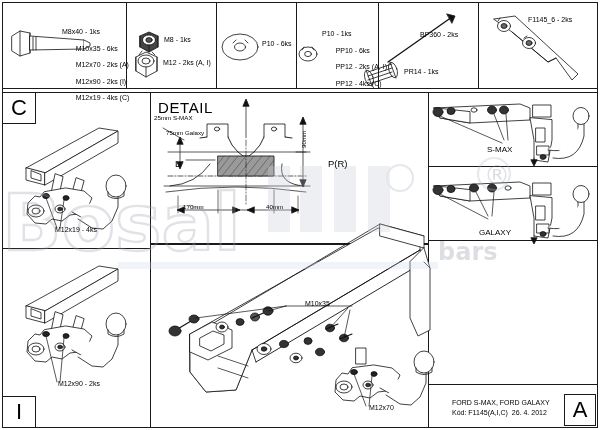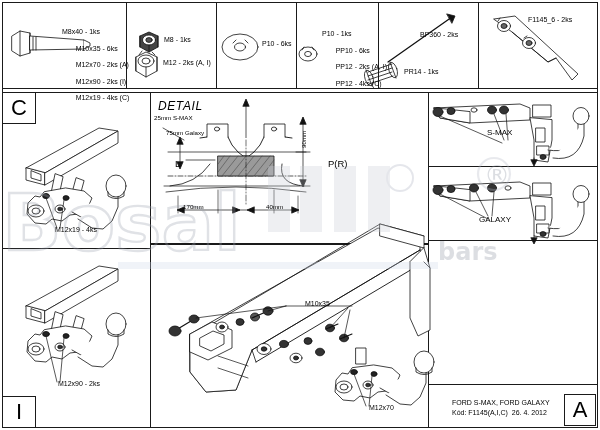--- a/index.html
+++ b/index.html
@@ -11,21 +11,21 @@
   .ln{position:absolute;background:#1a1a1a;}
   .hl{height:1px;}
   .vl{width:1px;}
   .box{position:absolute;border:1px solid #1a1a1a;box-sizing:border-box;}
 
   .lbl{position:absolute;white-space:pre;line-height:1.18;}
   .t6{font-size:6.2px;}
   .t7{font-size:7px;}
   .t8{font-size:8px;}
   .t9{font-size:9.5px;}
-  .t11{font-size:12px;font-style:italic;}
+  .t11{font-size:15px;}
   .vert{transform:rotate(-90deg);transform-origin:0 0;}
 
   
   .dwg{position:absolute;left:0;top:0;width:600px;height:430px;
        pointer-events:none;}
   .dwg path,.dwg line,.dwg polyline,.dwg polygon,.dwg circle,.dwg ellipse,.dwg rect{
        vector-effect:non-scaling-stroke;}
 
   
   #wm{position:absolute;left:0;top:150px;width:600px;height:130px;
@@ -384,22 +384,22 @@
   <div class="cbox" style="left:2px;top:92px;width:34px;height:32px;">
     <span>C</span>
   </div>
   <div class="lbl t7" style="left:55px;top:226px;">M12x19 - 4ks</div>
 
   <div class="cbox" style="left:2px;top:396px;width:34px;height:32px;">
     <span>I</span>
   </div>
   <div class="lbl t7" style="left:58px;top:380px;">M12x90 - 2ks</div>
 
-  <div class="lbl t8" style="left:487px;top:128px;">S-MAX</div>
-  <div class="lbl t8" style="left:479px;top:215px;">GALAXY</div>
+  <div class="lbl t8" style="left:487px;top:145px;">S-MAX</div>
+  <div class="lbl t8" style="left:479px;top:228px;">GALAXY</div>
 
   <div class="lbl t11" style="left:158px;top:99px;letter-spacing:.6px;">DETAIL</div>
   <div class="lbl t6" style="left:154px;top:114px;"><span>25mm S-MAX</span><br>
        <span>75mm Galaxy</span></div>
   <div class="lbl t9" style="left:175px;top:158px;">L</div>
   <div class="lbl t9" style="left:328px;top:158px;">P(R)</div>
   <div class="lbl t6 vert" style="left:300px;top:148px;">90mm</div>
   <div class="lbl t6" style="left:183px;top:203px;">170mm</div>
   <div class="lbl t6" style="left:266px;top:203px;">40mm</div>
 

